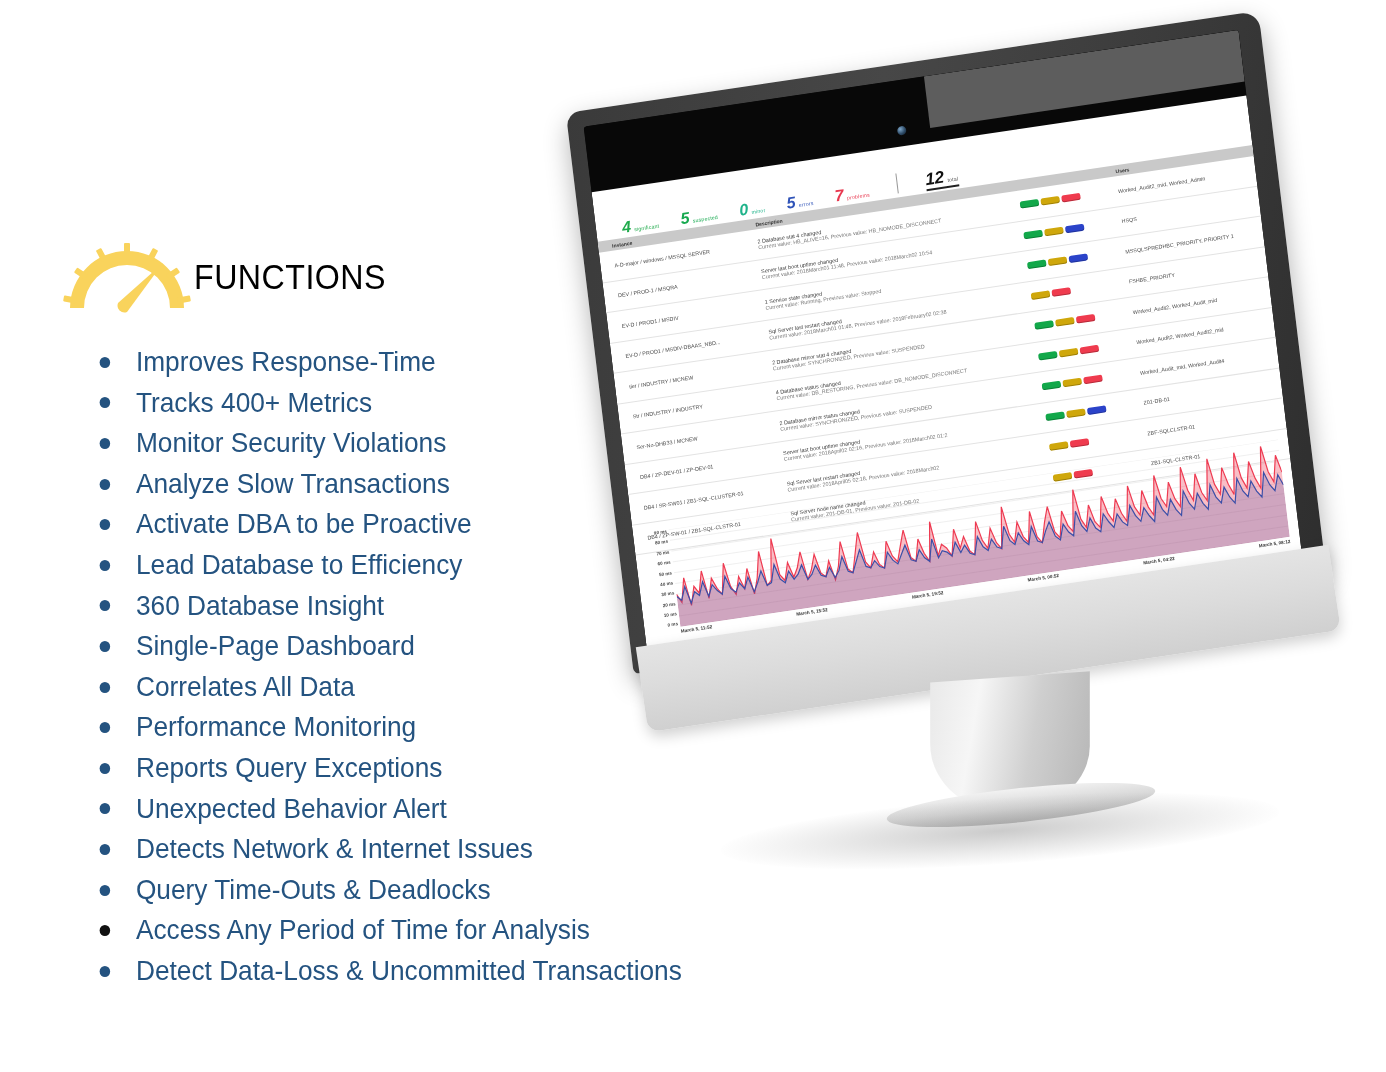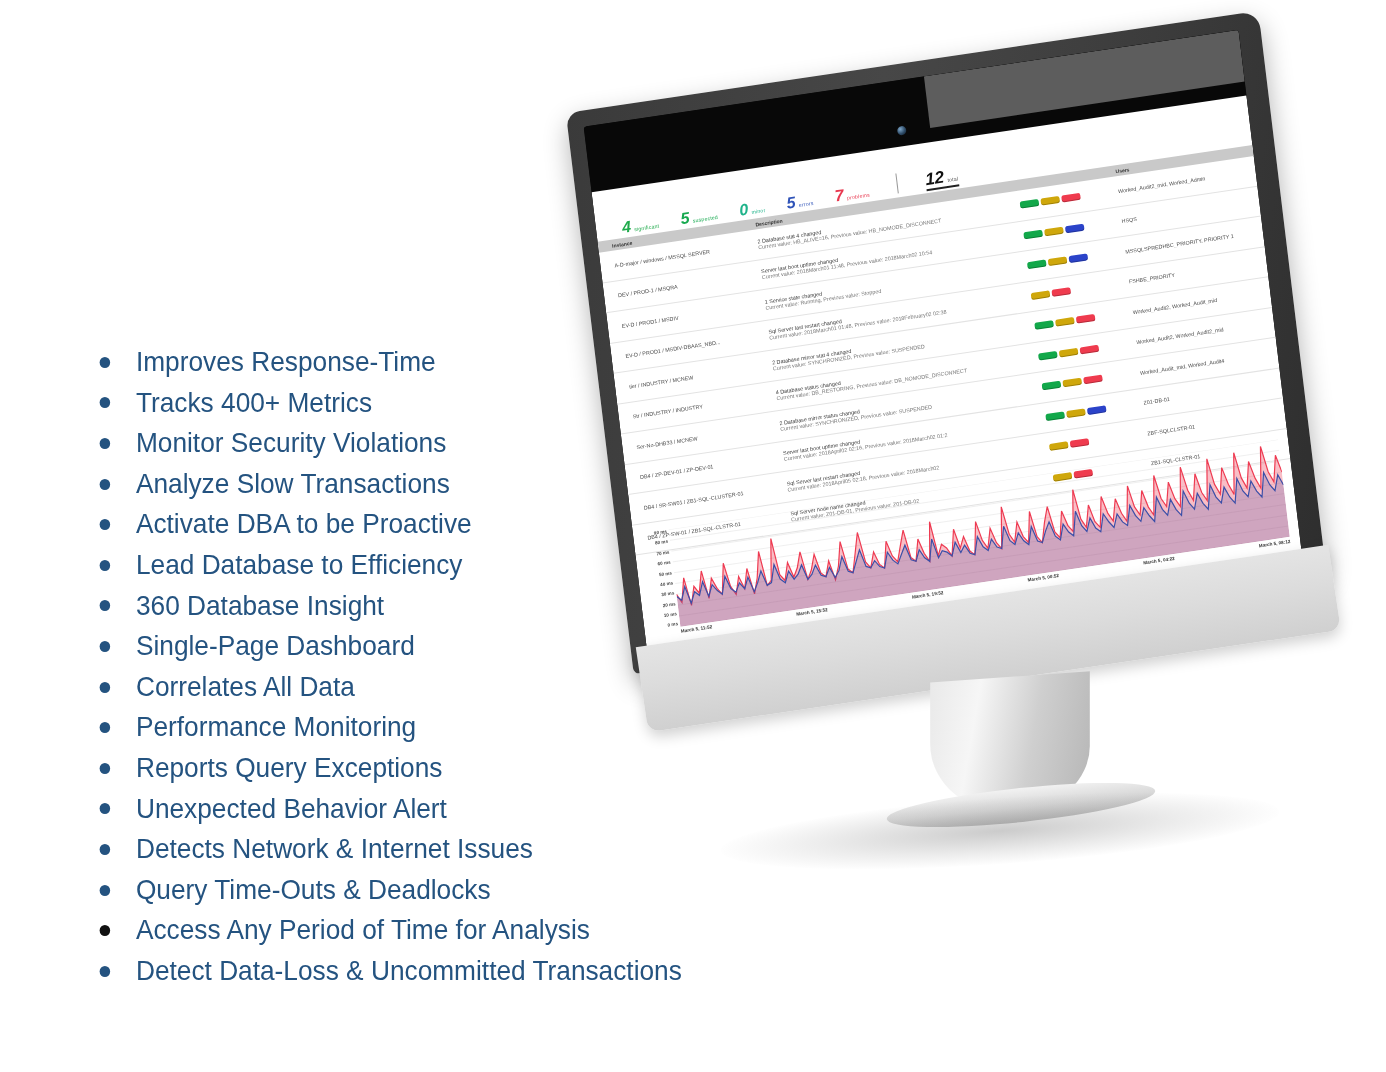--- a/index.html
+++ b/index.html
@@ -303,20 +303,41 @@
     background: radial-gradient(ellipse at center, rgba(140,140,140,.45) 0%, rgba(170,170,170,.22) 45%, rgba(255,255,255,0) 72%);
     border-radius: 50%;
     transform: rotate(-4deg);
   }
 </style>
 </head>
 <body>
 
 <div id="left-panel">
 
+  <div id="heading-row">
+    <div id="gauge-icon">
+      <svg viewBox="0 0 130 92" width="130" height="92" aria-hidden="true">
+        <g fill="#F9D35C">
+
+          <path d="M65 8 A57 57 0 0 1 122 65 L108 65 A43 43 0 0 0 65 22 A43 43 0 0 0 22 65 L8 65 A57 57 0 0 1 65 8 Z"></path>
+
+          <rect x="62" y="0" width="6" height="13" rx="1"></rect>
+          <rect x="36.5" y="5.5" width="6" height="13" rx="1" transform="rotate(-28 39.5 12)"></rect>
+          <rect x="87.5" y="5.5" width="6" height="13" rx="1" transform="rotate(28 90.5 12)"></rect>
+          <rect x="16" y="24" width="6" height="13" rx="1" transform="rotate(-56 19 30.5)"></rect>
+          <rect x="108" y="24" width="6" height="13" rx="1" transform="rotate(56 111 30.5)"></rect>
+          <rect x="5" y="50" width="6" height="13" rx="1" transform="rotate(-80 8 56.5)"></rect>
+          <rect x="119" y="50" width="6" height="13" rx="1" transform="rotate(80 122 56.5)"></rect>
+
+          <path d="M101 20 L56 60 a7 7 0 0 0 9 9 Z"></path>
+        </g>
+      </svg>
+    </div>
+    <div id="page-title">FUNCTIONS</div>
+  </div>
 
   <ul id="feature-list">
       <li><span class="bullet" style="background: rgb(36, 83, 128);"></span><span>Improves Response-Time</span></li>
       <li><span class="bullet" style="background: rgb(36, 83, 128);"></span><span>Tracks 400+ Metrics</span></li>
       <li><span class="bullet" style="background: rgb(36, 83, 128);"></span><span>Monitor Security Violations</span></li>
       <li><span class="bullet" style="background: rgb(36, 83, 128);"></span><span>Analyze Slow Transactions</span></li>
       <li><span class="bullet" style="background: rgb(36, 83, 128);"></span><span>Activate DBA to be Proactive</span></li>
       <li><span class="bullet" style="background: rgb(36, 83, 128);"></span><span>Lead Database to Efficiency</span></li>
       <li><span class="bullet" style="background: rgb(36, 83, 128);"></span><span>360 Database Insight</span></li>
       <li><span class="bullet" style="background: rgb(36, 83, 128);"></span><span>Single-Page Dashboard</span></li>

